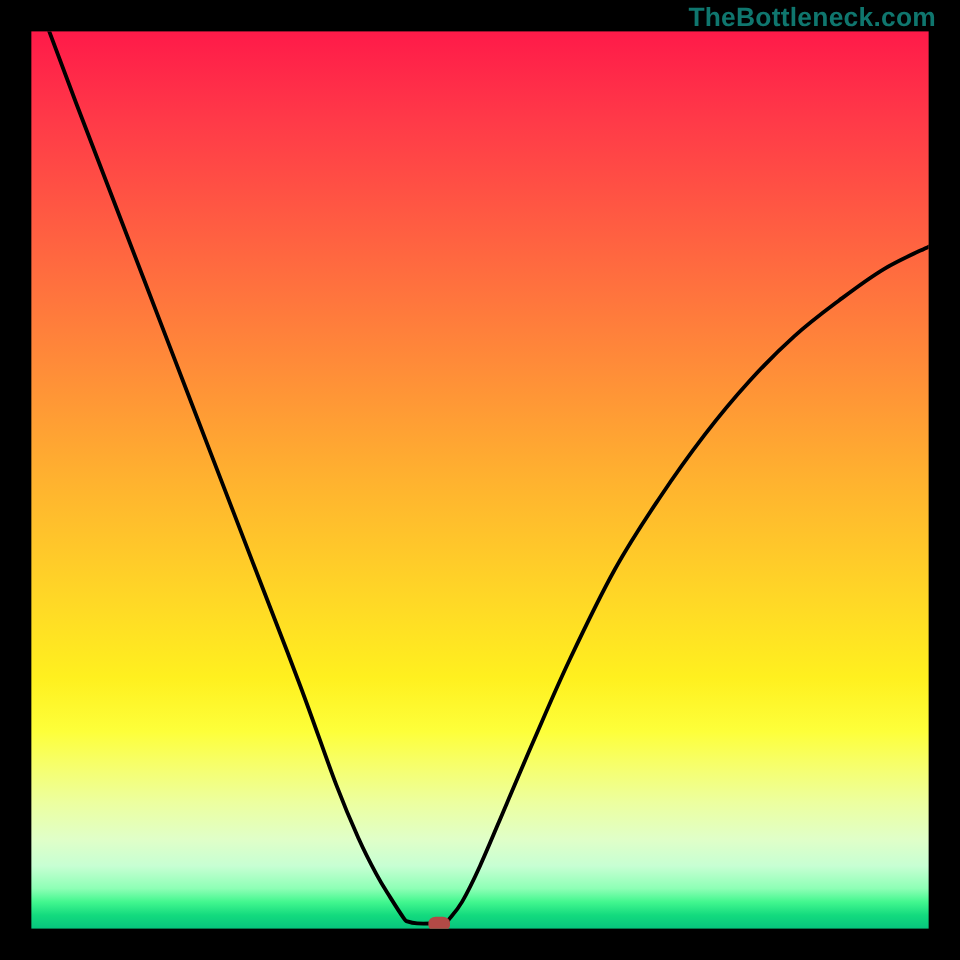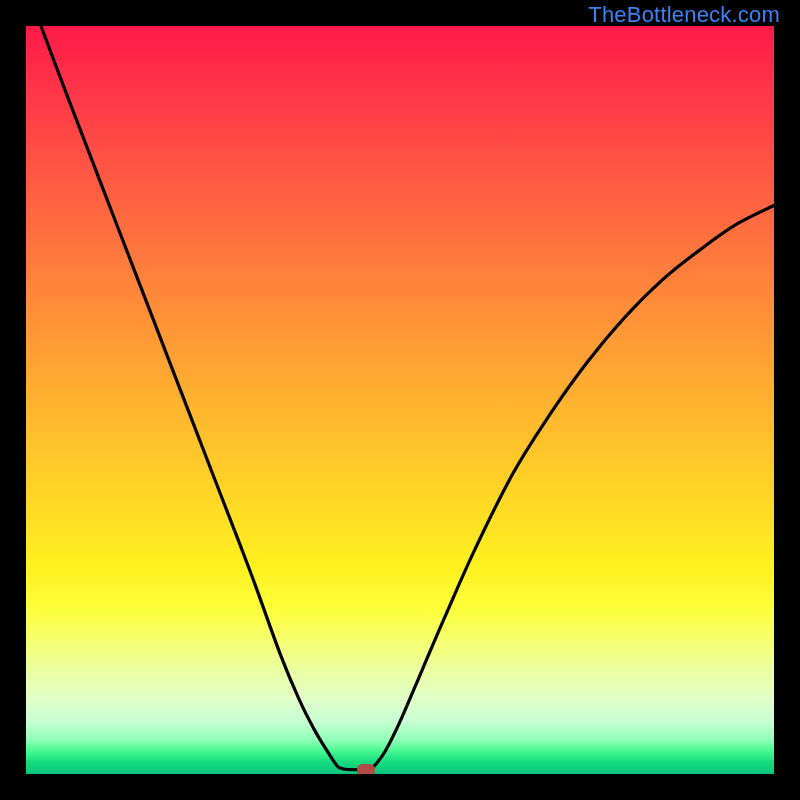--- a/index.html
+++ b/index.html
@@ -15,23 +15,23 @@
     position: absolute;
     left: 0; top: 0;
     width: 800px;
     height: 800px;
     background: #000;
   }
   .watermark {
     position: absolute;
     top: 2px;
     right: 20px;
-    color: #3b82f6;
+    color: #0f766e;
     font-size: 22px;
-    font-weight: 400;
+    font-weight: 700;
     letter-spacing: 0.2px;
     user-select: none;
   }
   .plot-area {
     position: absolute;
     left: 26px;
     top: 26px;
     width: 748px;
     height: 748px;
     overflow: hidden;

